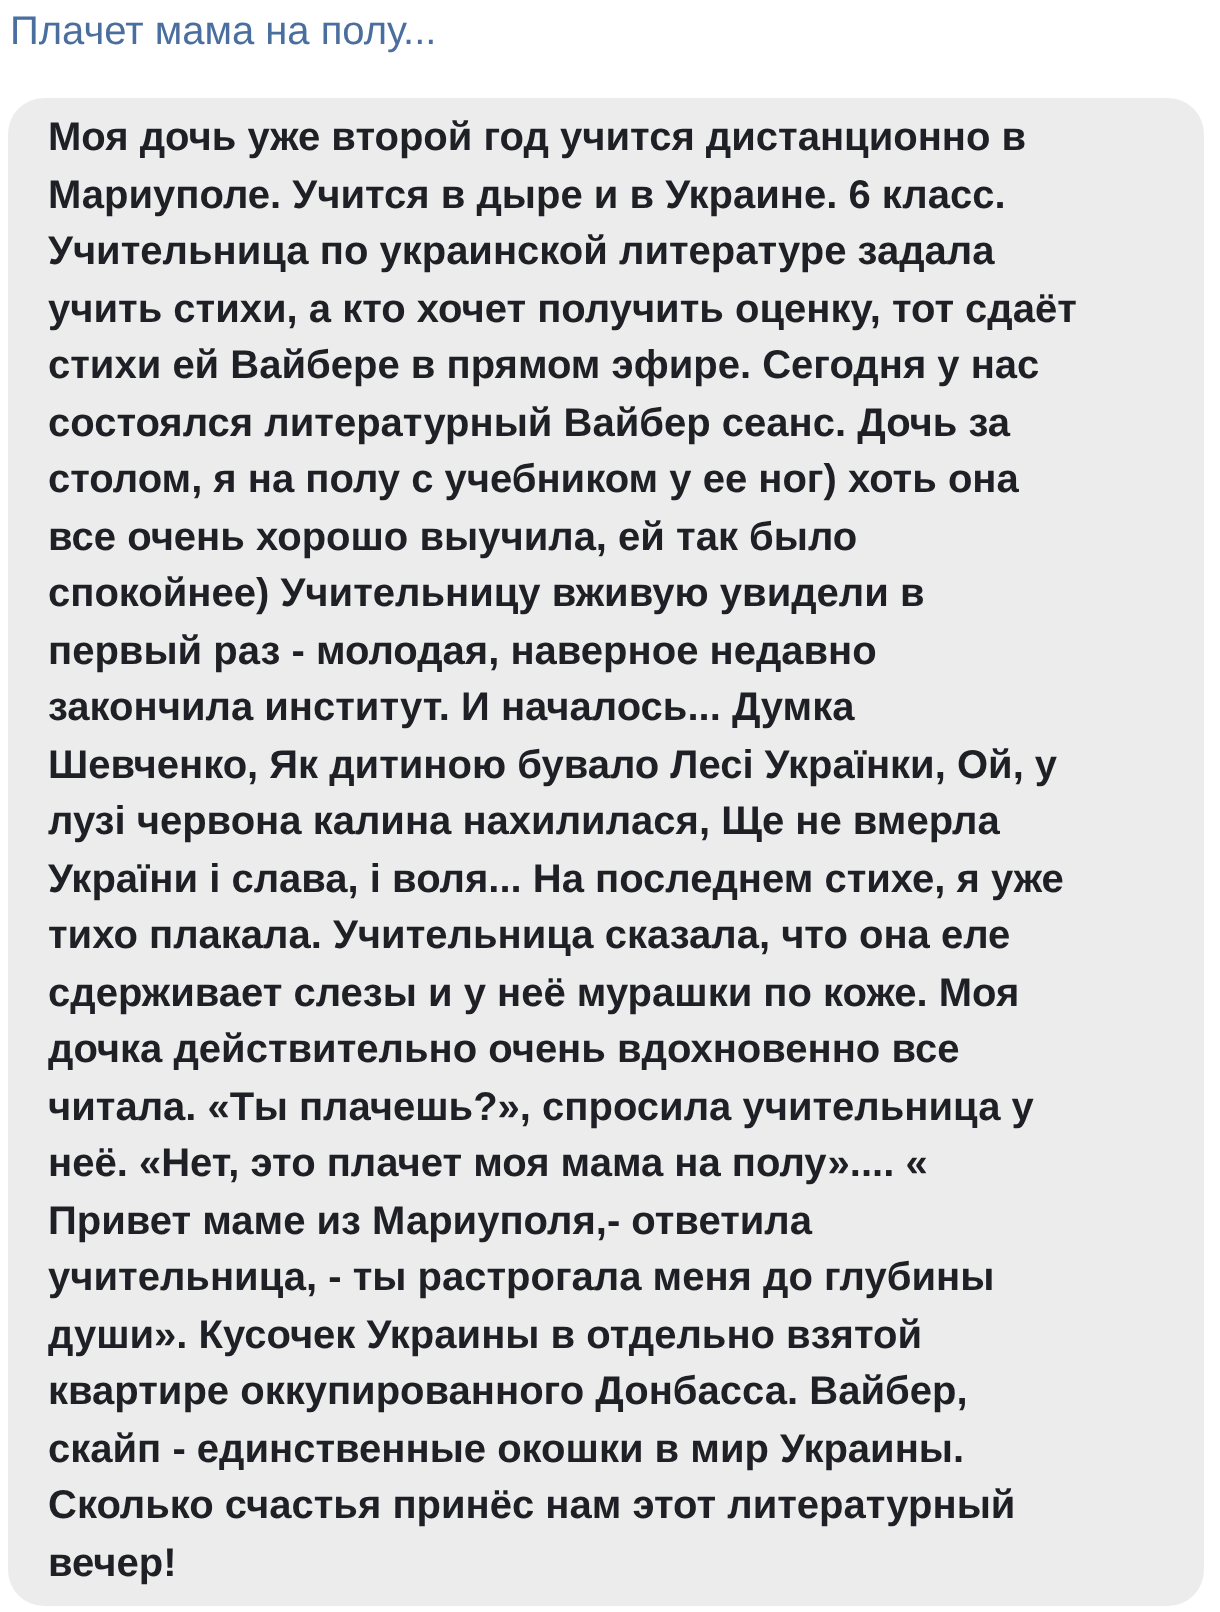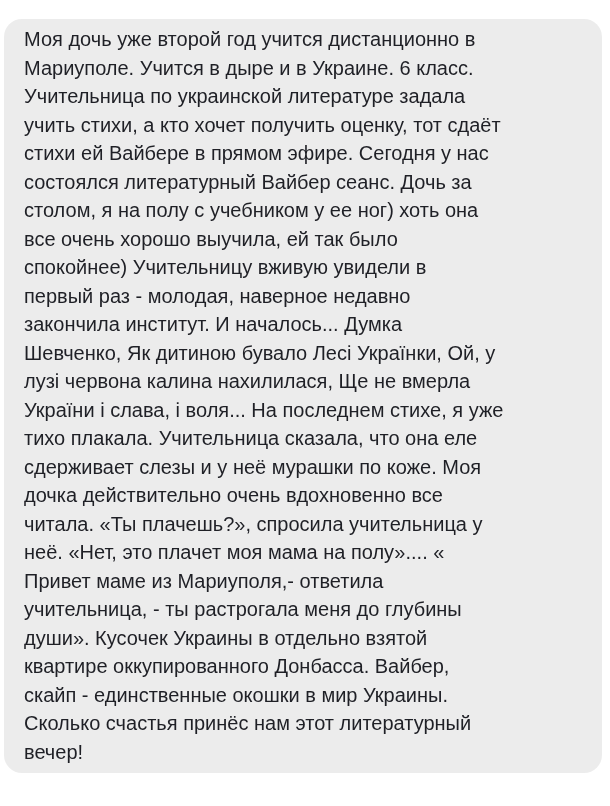--- a/index.html
+++ b/index.html
@@ -32,26 +32,28 @@
     border-radius: 18px;
     padding: 6px 16px 7px 20px;
   }
   .quote-text {
     font-size: 20px;
     line-height: 28.5px;
     color: #1f2026;
     white-space: pre-line;
     letter-spacing: 0px;
     word-spacing: 0px;
+    font-weight: bold;
   }
 </style>
 </head>
 <body>
 
 <div class="post">
+  <div class="post-title">Плачет мама на полу...</div>
 
   <blockquote class="quote-block" style="margin-top:19px;">
     <div class="quote-text">Моя дочь уже второй год учится дистанционно в
 Мариуполе. Учится в дыре и в Украине. 6 класс.
 Учительница по украинской литературе задала
 учить стихи, а кто хочет получить оценку, тот сдаёт
 стихи ей Вайбере в прямом эфире. Сегодня у нас
 состоялся литературный Вайбер сеанс. Дочь за
 столом, я на полу с учебником у ее ног) хоть она
 все очень хорошо выучила, ей так было

